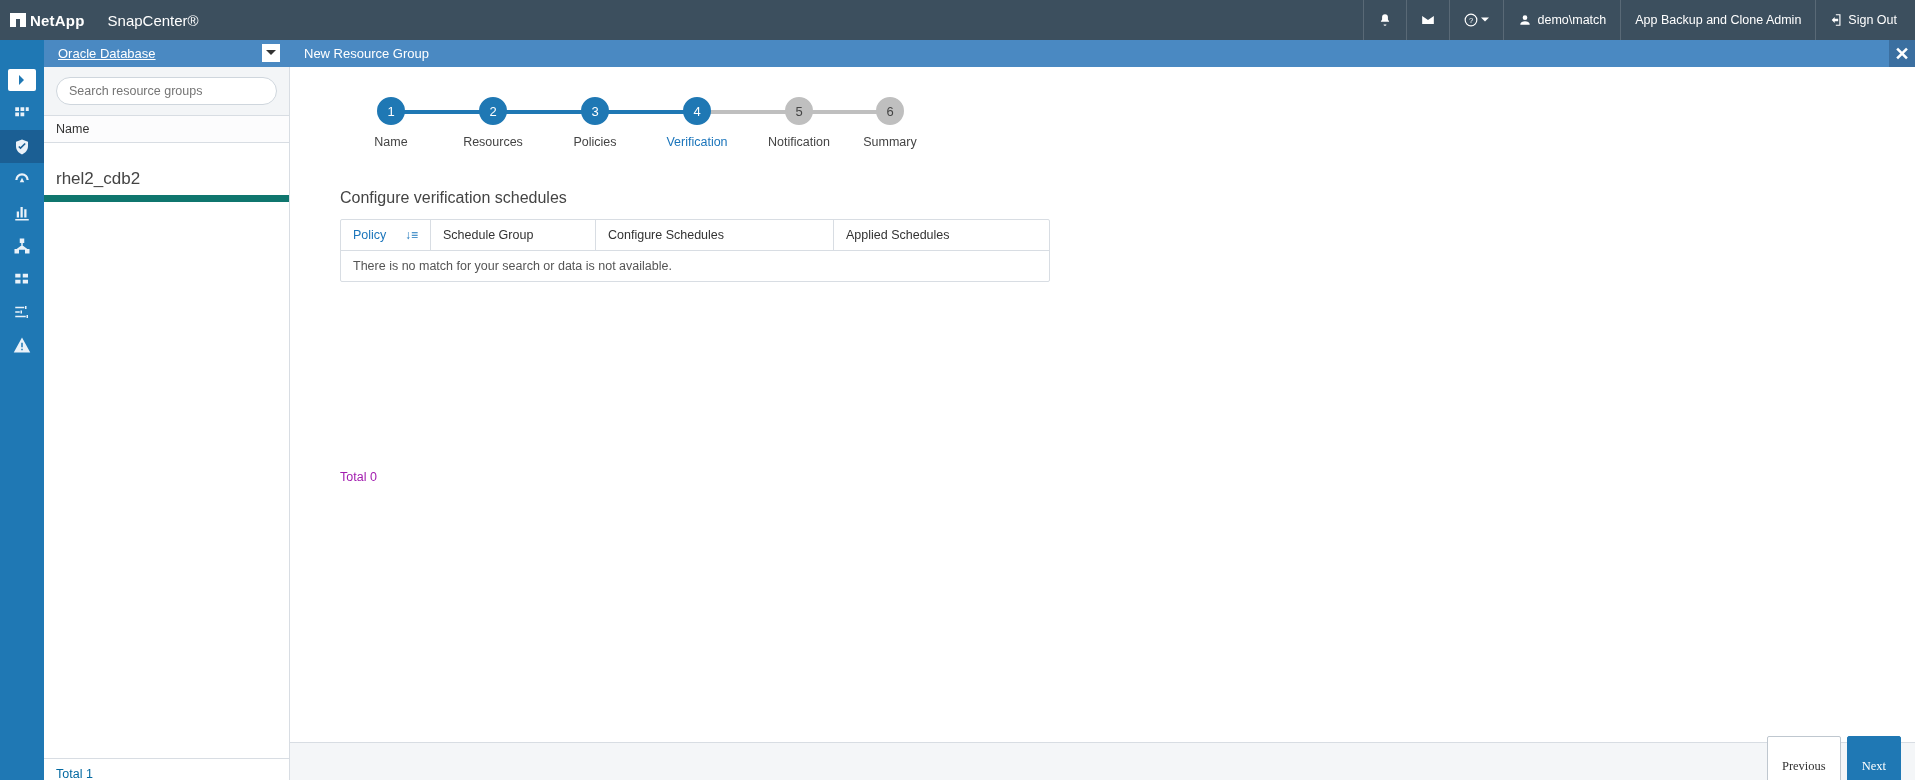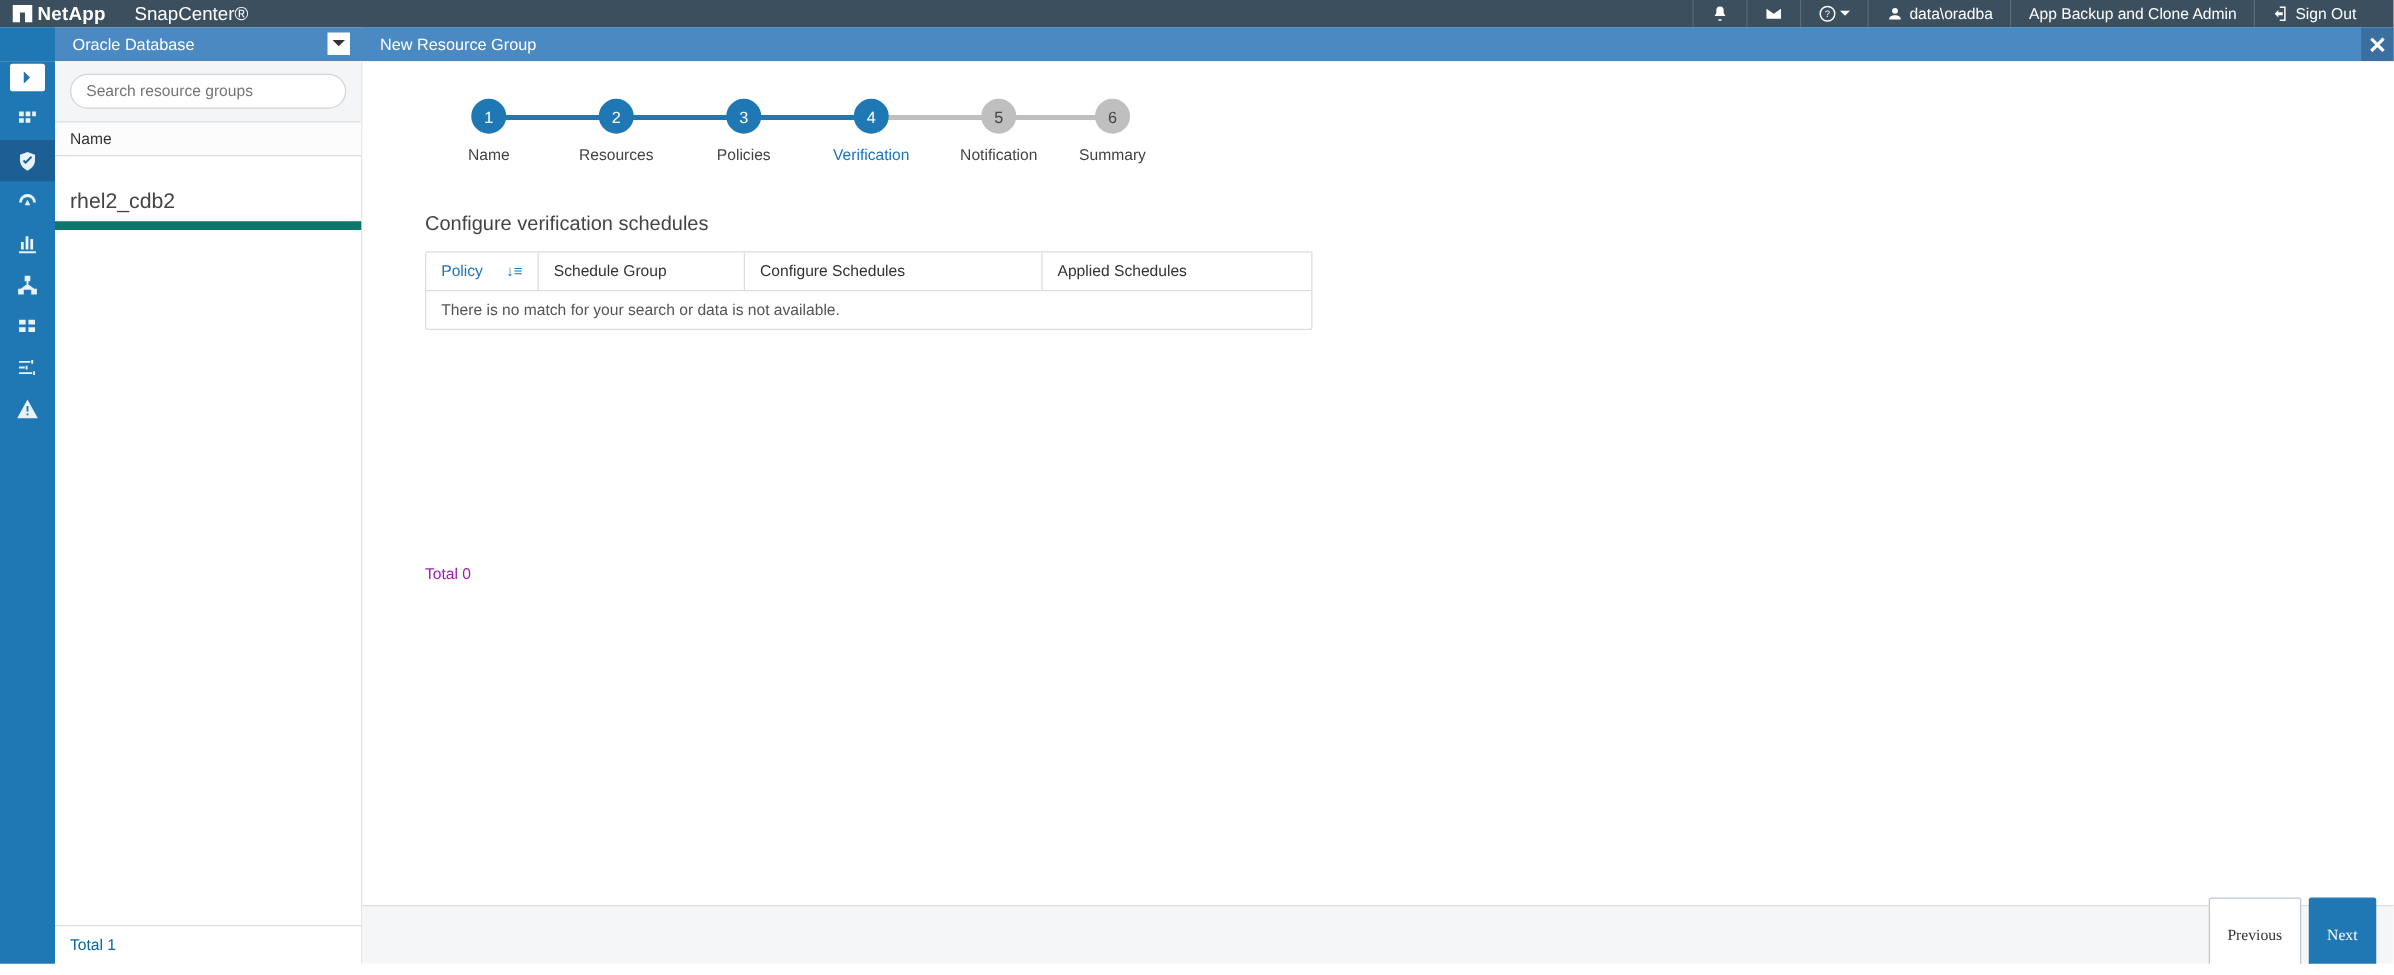--- a/index.html
+++ b/index.html
@@ -14,22 +14,22 @@
     --border: #d8dde3;
     --grid-header: #fff;
     --highlight: #1b75bb;
   }
   * { box-sizing: border-box; }
   html, body { margin:0; padding:0; font-family: "Segoe UI", Arial, sans-serif; font-size:13px; color:#333; background:#fff; }
   body { width:1915px; height:780px; overflow:hidden; }
 
   
   .topbar {
-    display:flex; align-items:center; height:22px; background:var(--brand-bar);
-    color:#fff; padding:0 16px 0 10px;
+    display:flex; align-items:center; height:40px; background:var(--brand-bar);
+    color:#fff; padding:0 4px 0 10px;
   }
   .brand { display:flex; align-items:center; font-size:15px; font-weight:400; }
   .brand svg { margin-right:4px; }
   .brand .netapp { font-weight:700; letter-spacing:0.2px; }
   .brand .product { margin-left:23px; }
   .topbar-spacer { flex:1; }
   .topbar-items { display:flex; align-items:stretch; height:100%; }
   .topbar-item {
     display:flex; align-items:center; padding:0 14px; height:100%;
     border-left:1px solid rgba(255,255,255,0.15); cursor:pointer; font-size:12.5px;
@@ -38,20 +38,21 @@
   .topbar-item .small-icon { width:14px; height:14px; }
 
   
   .contextbar {
     display:flex; align-items:stretch; height:27px; background:var(--blue-secondary);
     color:#fff;
   }
   .context-left {
     width:246px; display:flex; align-items:center; padding-left:14px; font-size:13px;
     position:relative;
+    text-decoration:underline;
   }
   .context-dd {
     position:absolute; right:10px; top:4px; width:18px; height:18px; background:#fff;
     display:flex; align-items:center; justify-content:center; cursor:pointer;
   }
   .context-dd svg { fill:#333; }
   .context-title { padding-left:14px; display:flex; align-items:center; flex:1; background:#4a89c2; }
   .context-close {
     width:26px; display:flex; align-items:center; justify-content:center;
     background:#3b6fa0; cursor:pointer; font-size:18px; font-weight:bold;
@@ -197,21 +198,21 @@
           <text x="12" y="17" font-size="13" text-anchor="middle" fill="#fff">?</text>
         </svg>
       <svg width="8" height="8" viewBox="0 0 10 10" style="margin-left:3px">
           <path fill="#fff" d="M0 2l5 5 5-5z"></path>
         </svg>
     </div>
     <div class="topbar-item">
       <svg class="small-icon" viewBox="0 0 24 24" style="margin-right:5px">
           <path d="M12 12a4 4 0 1 0-4-4 4 4 0 0 0 4 4zm0 2c-4 0-8 2-8 5v1h16v-1c0-3-4-5-8-5z"></path>
         </svg>
-      <span>data\oradba</span>
+      <span>demo\match</span>
     </div>
     <div class="topbar-item">
       <span>App Backup and Clone Admin</span>
     </div>
     <div class="topbar-item">
       <svg class="small-icon" viewBox="0 0 24 24" style="margin-right:4px">
           <path d="M10 2h8v20h-8v-2h6V4h-6zM3 12l5-5v3h6v4H8v3z"></path>
         </svg>
       <span>Sign Out</span>
     </div>

